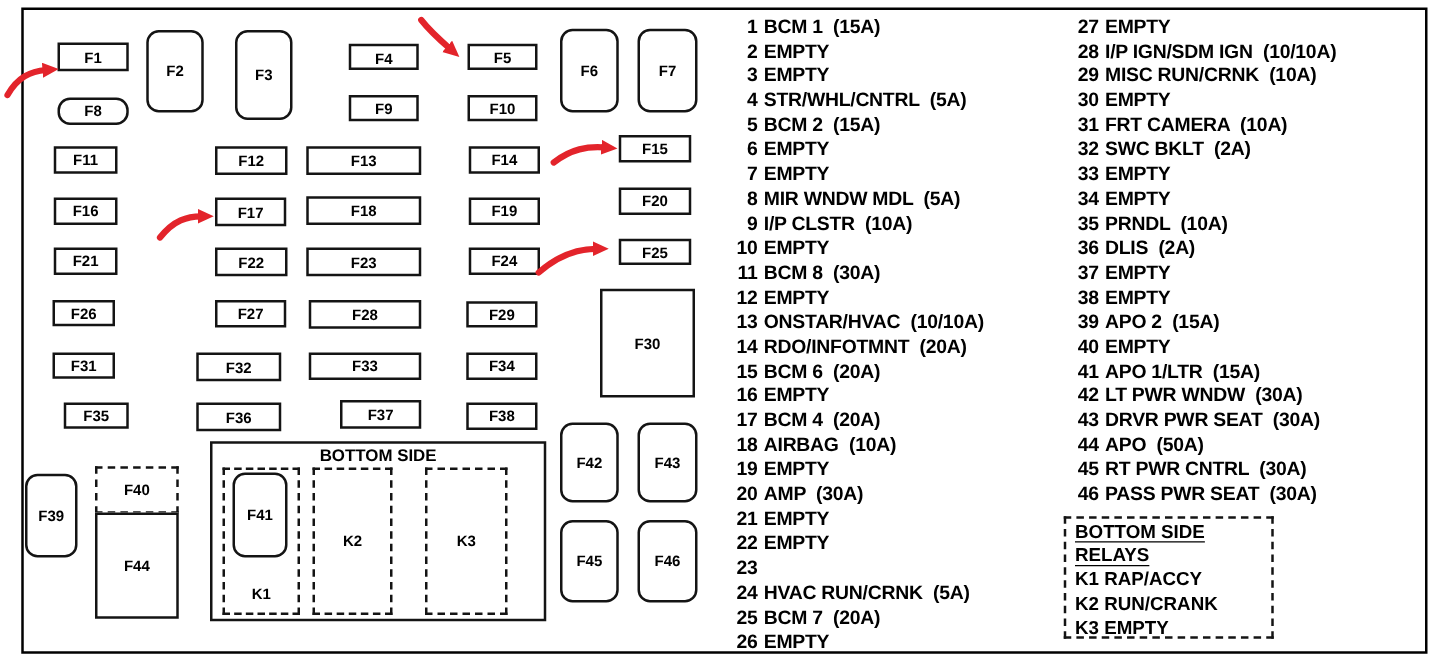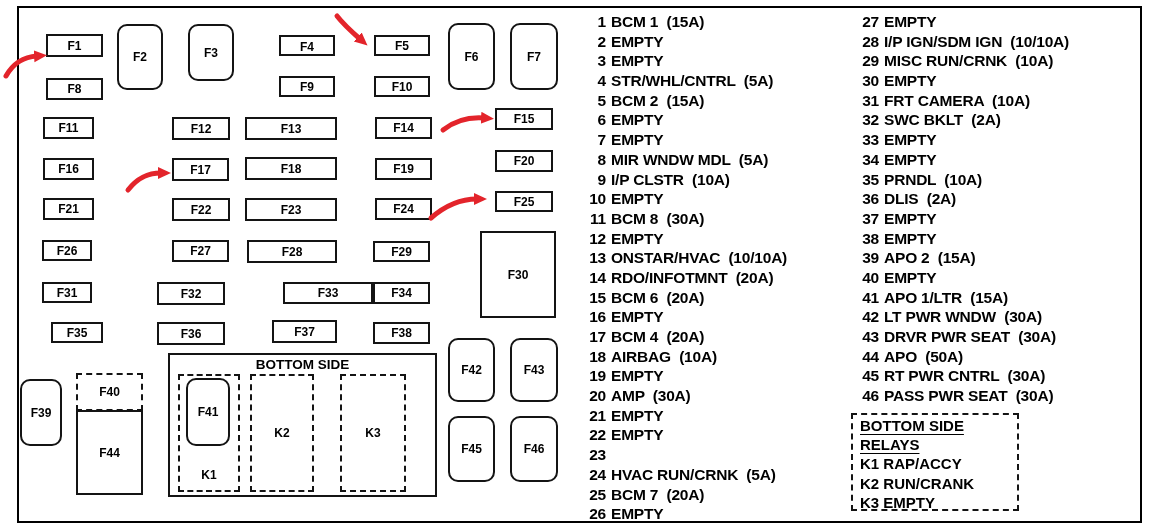--- a/index.html
+++ b/index.html
@@ -60,36 +60,36 @@
   <span class="bslabel">BOTTOM SIDE</span>
 </div>
 
 <div id="fuse-layer">
     <div class="fuse r" style="left: 46px; top: 34px; width: 57px; height: 23px;">
       <span class="flabel">F1</span>
     </div>
     <div class="fuse rr" style="left: 117px; top: 24px; width: 46px; height: 66px;">
       <span class="flabel">F2</span>
     </div>
-    <div class="fuse rr" style="left: 188px; top: 24px; width: 46px; height: 57px;">
+    <div class="fuse rr" style="left: 188px; top: 24px; width: 46px; height: 72px;">
       <span class="flabel">F3</span>
     </div>
     <div class="fuse r" style="left: 279px; top: 35px; width: 56px; height: 21px; align-items: flex-end;">
       <span class="flabel">F4</span>
     </div>
     <div class="fuse r" style="left: 374px; top: 35px; width: 56px; height: 21px;">
       <span class="flabel">F5</span>
     </div>
     <div class="fuse rr" style="left: 448px; top: 23px; width: 47px; height: 67px;">
       <span class="flabel">F6</span>
     </div>
     <div class="fuse rr" style="left: 510px; top: 23px; width: 48px; height: 67px;">
       <span class="flabel">F7</span>
     </div>
-    <div class="fuse r" style="left: 46px; top: 78px; width: 57px; height: 22px;">
+    <div class="fuse r" style="left: 46px; top: 78px; width: 57px; height: 22px; border-radius: 10px;">
       <span class="flabel">F8</span>
     </div>
     <div class="fuse r" style="left: 279px; top: 76px; width: 56px; height: 21px;">
       <span class="flabel">F9</span>
     </div>
     <div class="fuse r" style="left: 374px; top: 76px; width: 56px; height: 21px;">
       <span class="flabel">F10</span>
     </div>
     <div class="fuse r" style="left: 43px; top: 117px; width: 51px; height: 22px;">
       <span class="flabel">F11</span>
@@ -150,21 +150,21 @@
     </div>
     <div class="fuse r" style="left: 480px; top: 231px; width: 76px; height: 87px;">
       <span class="flabel">F30</span>
     </div>
     <div class="fuse r" style="left: 42px; top: 282px; width: 50px; height: 21px;">
       <span class="flabel">F31</span>
     </div>
     <div class="fuse r" style="left: 157px; top: 282px; width: 68px; height: 23px;">
       <span class="flabel">F32</span>
     </div>
-    <div class="fuse r" style="left: 247px; top: 282px; width: 90px; height: 22px; margin-left: 36px;">
+    <div class="fuse r" style="left: 247px; top: 282px; width: 90px; height: 22px;">
       <span class="flabel">F33</span>
     </div>
     <div class="fuse r" style="left: 373px; top: 282px; width: 57px; height: 22px;">
       <span class="flabel">F34</span>
     </div>
     <div class="fuse r" style="left: 51px; top: 322px; width: 52px; height: 21px;">
       <span class="flabel">F35</span>
     </div>
     <div class="fuse r" style="left: 157px; top: 322px; width: 68px; height: 23px;">
       <span class="flabel">F36</span>

